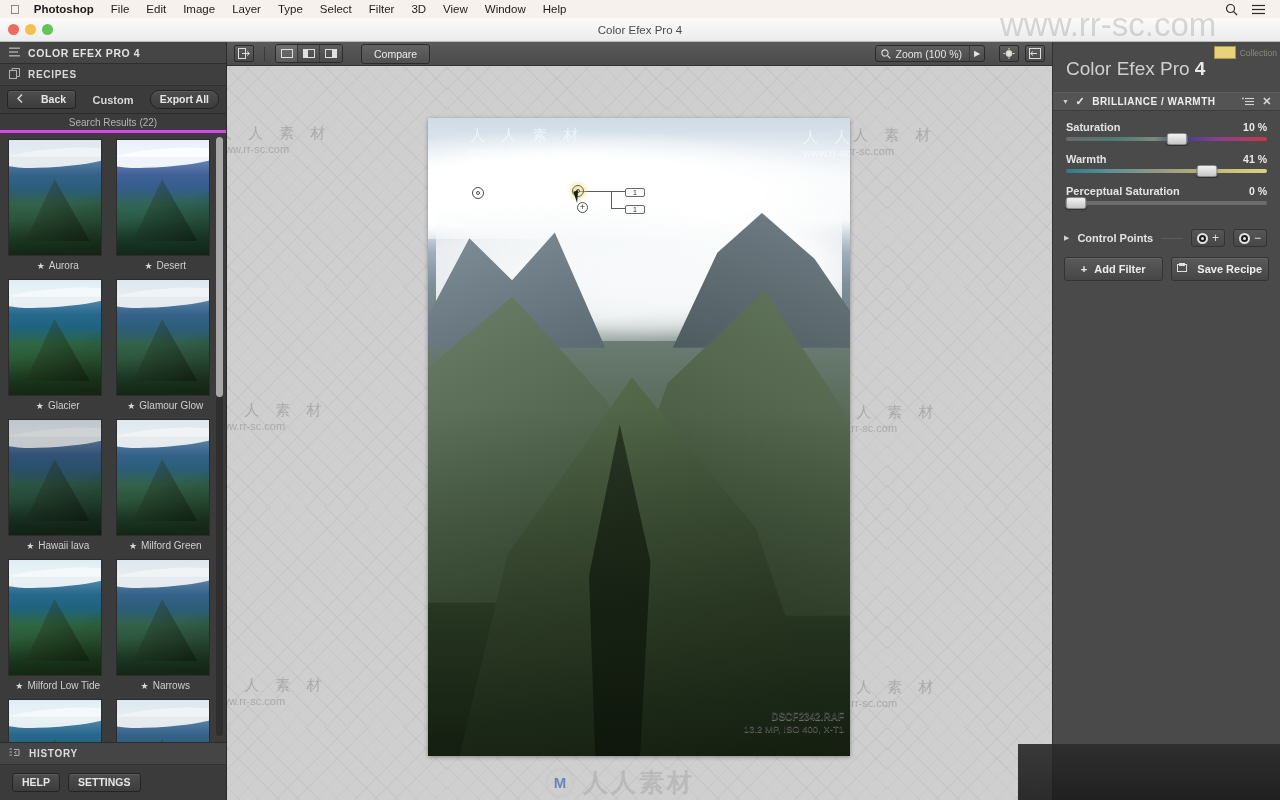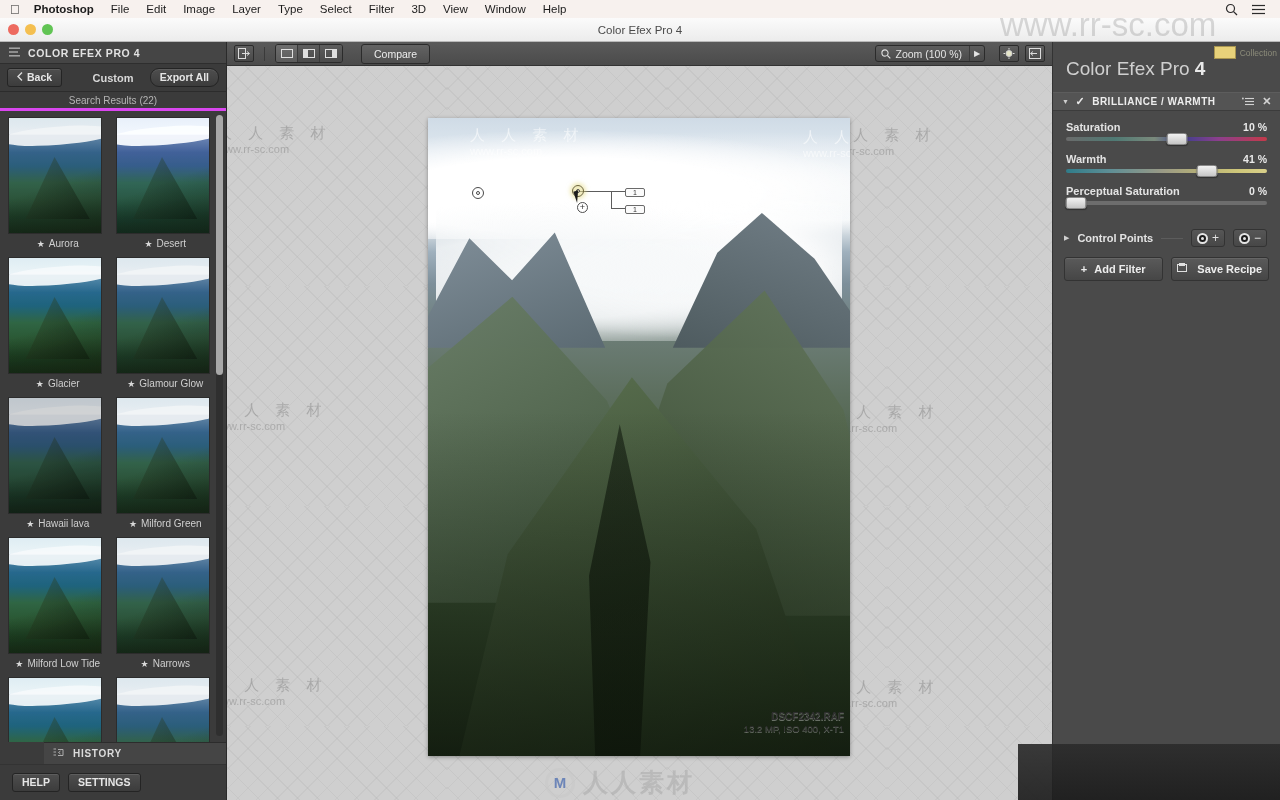--- a/index.html
+++ b/index.html
@@ -68,21 +68,21 @@
     height: 28px; background: #3b3b3b; display: flex; align-items: center;
     padding: 0 7px; border-bottom: 1px solid #2c2c2c; position: relative;
   }
   .btn-dark {
     background: linear-gradient(#4e4e4e, #3c3c3c);
     border: 1px solid #242424; border-radius: 3px;
     color: #e6e6e6; font-size: 10.5px; font-weight: bold;
     padding: 3px 9px; cursor: pointer; line-height: 1.1;
     box-shadow: inset 0 1px 0 rgba(255,255,255,.09);
   }
-  .lp-toolbar .back { display: flex; gap: 4px; }
+  .lp-toolbar .back { display: flex; gap: 18px; }
   .lp-toolbar .custom {
     position: absolute; left: 0; right: 0; text-align: center;
     font-size: 11px; font-weight: bold; color: #d8d8d8; pointer-events: none;
   }
   .lp-toolbar .exportall { margin-left: auto; position: relative; z-index: 2; border-radius: 9px; }
 
   .lp-results {
     height: 19px; display: flex; align-items: center; justify-content: center;
     font-size: 10px; color: #b4b4b4; background: #3b3b3b;
     border-bottom: 3px solid #d946ef;
@@ -138,21 +138,21 @@
     background: #2f2f2f; border-radius: 4px;
   }
   .lp-scrollbar .thumbbar {
     position: absolute; left: 0; top: 0; width: 7px; height: 260px;
     background: #a8a8a8; border-radius: 4px;
   }
 
   .lp-history {
     height: 22px; background: #454545; display: flex; align-items: center;
     padding-left: 9px; font-size: 10px; letter-spacing: .7px; font-weight: bold;
-    color: #dcdcdc; border-top: 1px solid #2c2c2c; margin-left: 44px;
+    color: #dcdcdc; border-top: 1px solid #2c2c2c;
   }
   .lp-history .ic { margin-right: 8px; opacity:.75; }
   .lp-foot {
     height: 36px; background: #3b3b3b; display: flex; align-items: center;
     gap: 8px; padding-left: 12px; border-top: 1px solid #333;
   }
 
   
   .center {
     position: absolute; left: 227px; top: 0; right: 228px; height: 758px;
@@ -488,20 +488,29 @@
               <g stroke="#d0d0d0" stroke-width="1.4">
                 <line x1="0" y1="1.2" x2="11" y2="1.2"></line>
                 <line x1="0" y1="5" x2="9" y2="5"></line>
                 <line x1="0" y1="8.8" x2="11" y2="8.8"></line>
               </g>
             </svg>
         </span>
         <span>COLOR EFEX PRO 4</span>
       </div>
 
+      <div class="lp-recipes">
+        <span class="ic">
+          <svg width="11" height="11" viewBox="0 0 11 11">
+              <rect x="0.5" y="2.5" width="7" height="8" fill="none" stroke="#cfcfcf" stroke-width="1"></rect>
+              <path d="M3 2.5 V0.5 H10.5 V8.5 H7.5" fill="none" stroke="#cfcfcf" stroke-width="1"></path>
+            </svg>
+        </span>
+        <span>RECIPES</span>
+      </div>
 
       <div class="lp-toolbar">
         <button class="btn-dark back">
           <svg width="6" height="9" viewBox="0 0 6 9">
               <path d="M5 0.5 L1 4.5 L5 8.5" fill="none" stroke="#dcdcdc" stroke-width="1.4"></path>
             </svg>
           <span>Back</span>
         </button>
         <div class="custom">Custom</div>
         <button class="btn-dark exportall">Export All</button>

